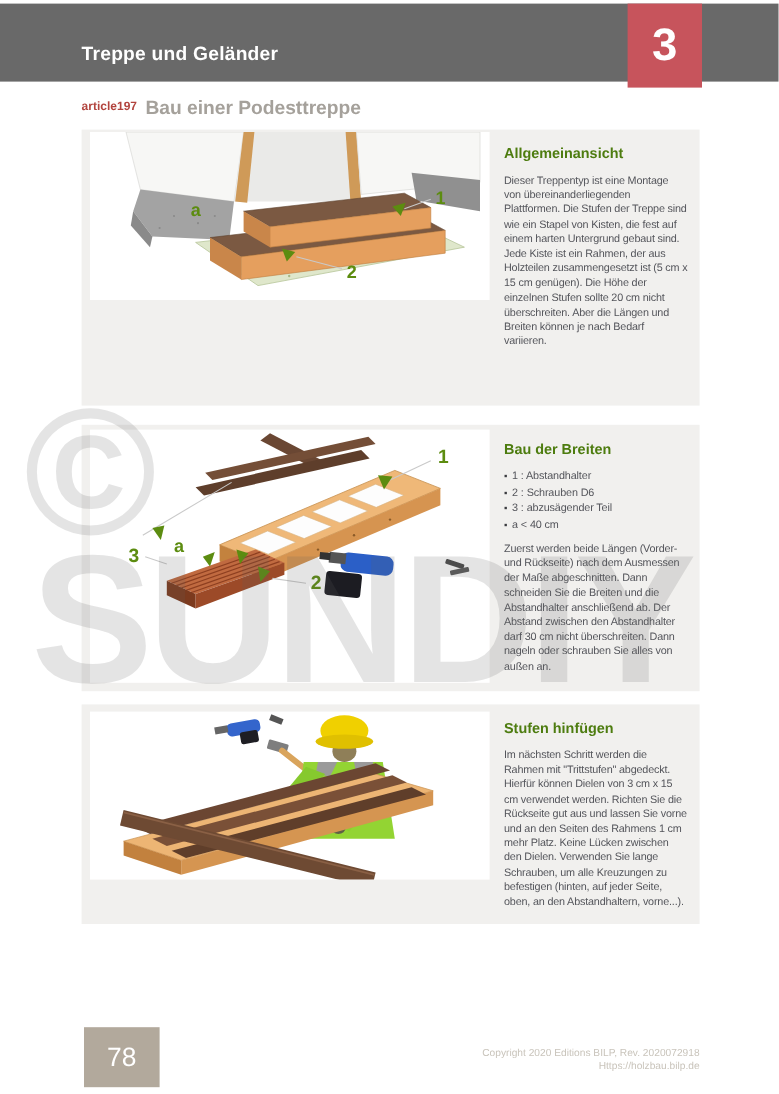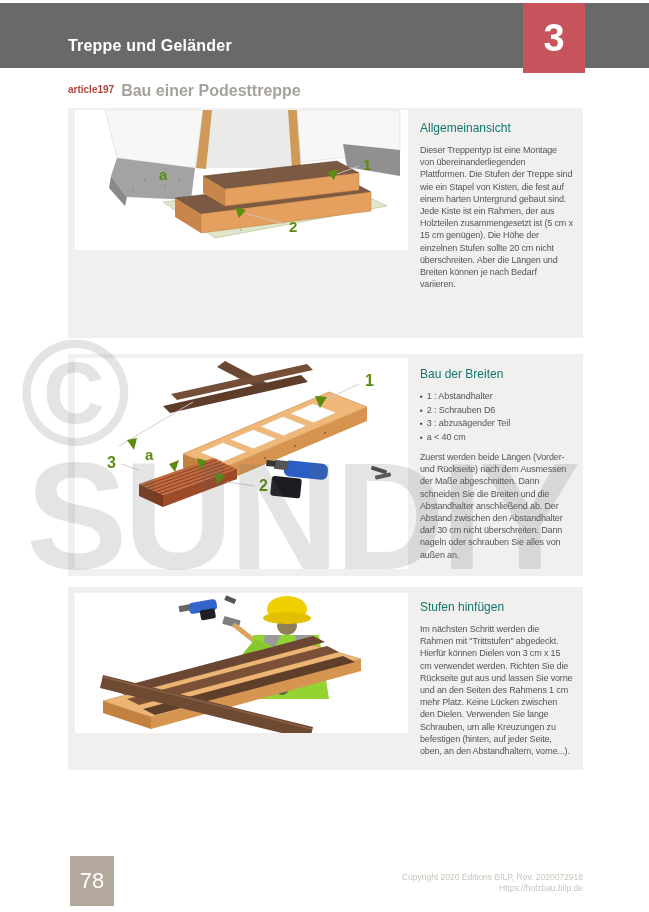--- a/index.html
+++ b/index.html
@@ -16,34 +16,34 @@
   .article-title{color:#a5a19b;font-size:16px;font-weight:bold;}
   
   .section{position:absolute;left:68px;width:515px;background:#f1f0ee;z-index:1;}
   .sec1{top:108px;height:230px;} .sec2{top:354px;height:222px;} .sec3{top:587px;height:183px;}
   .fig{position:absolute;background:#fff;}
   .fig1{left:7px;top:2px;width:333px;height:140px;}
   .fig2{left:7px;top:4px;width:333px;height:211px;}
   .fig3{left:7px;top:6px;width:333px;height:140px;}
   .fig svg{display:block;width:100%;height:100%;}
   .panel-text{position:absolute;left:352px;top:13px;width:153px;}
-  .panel-title{margin:0 0 9px 0;font-size:12px;font-weight:normal;color:#0f766e;}
+  .panel-title{margin:0 0 9px 0;font-size:12px;font-weight:bold;color:#4d7c0f;}
   ul.bullets{list-style:none;margin:0;padding:0;font-size:9px;line-height:12.5px;color:#54555b;letter-spacing:-0.1px;}
   ul.bullets li::before{content:"▪";margin-right:4px;color:#3b3c40;font-size:8px;}
   .panel-body{margin:7px 0 0 0;font-size:9px;line-height:12.2px;color:#54555b;letter-spacing:-0.15px;}
   .fig-label{font-weight:bold;fill:#5c8c10;}
   .leader{stroke:#c9c9c9;stroke-width:0.9;fill:none;}
   .arrow{fill:#5c8c10;}
   
   .wm{position:absolute;z-index:6;pointer-events:none;user-select:none;font-weight:bold;
       color:rgba(95,95,95,0.17);line-height:1;}
   .wm-c{left:20px;top:318px;font-size:150px;}
   .wm-text{left:26px;top:440px;font-size:152px;letter-spacing:-4px;}
   
-  .page-num{position:absolute;left:70px;top:856px;width:44px;height:50px;background:#b2a99c;
+  .page-num{position:absolute;left:70px;top:856px;width:63px;height:50px;background:#b2a99c;
             display:flex;align-items:center;justify-content:center;color:#fff;font-size:22px;z-index:2;}
   .copyright{position:absolute;right:66px;top:872px;text-align:right;font-size:8.5px;line-height:11px;
              color:#c9c4bb;z-index:2;}
 </style>
 </head>
 <body>
 
 <div class="page">
 
   <div class="header-band">

